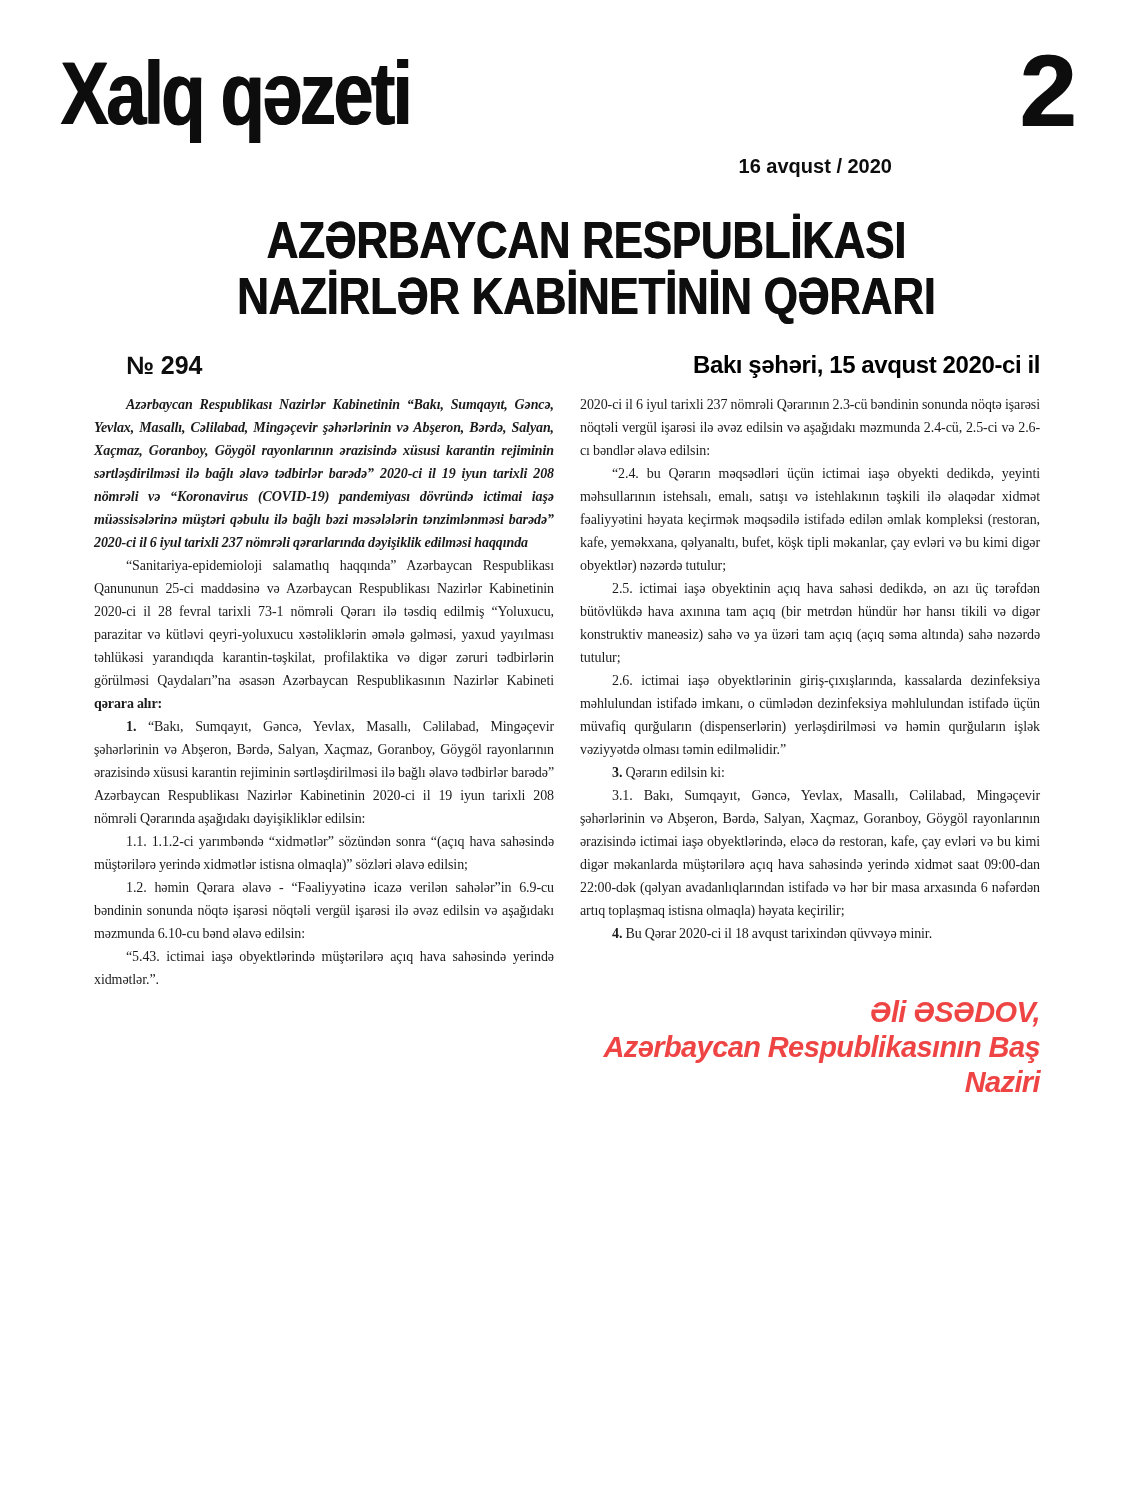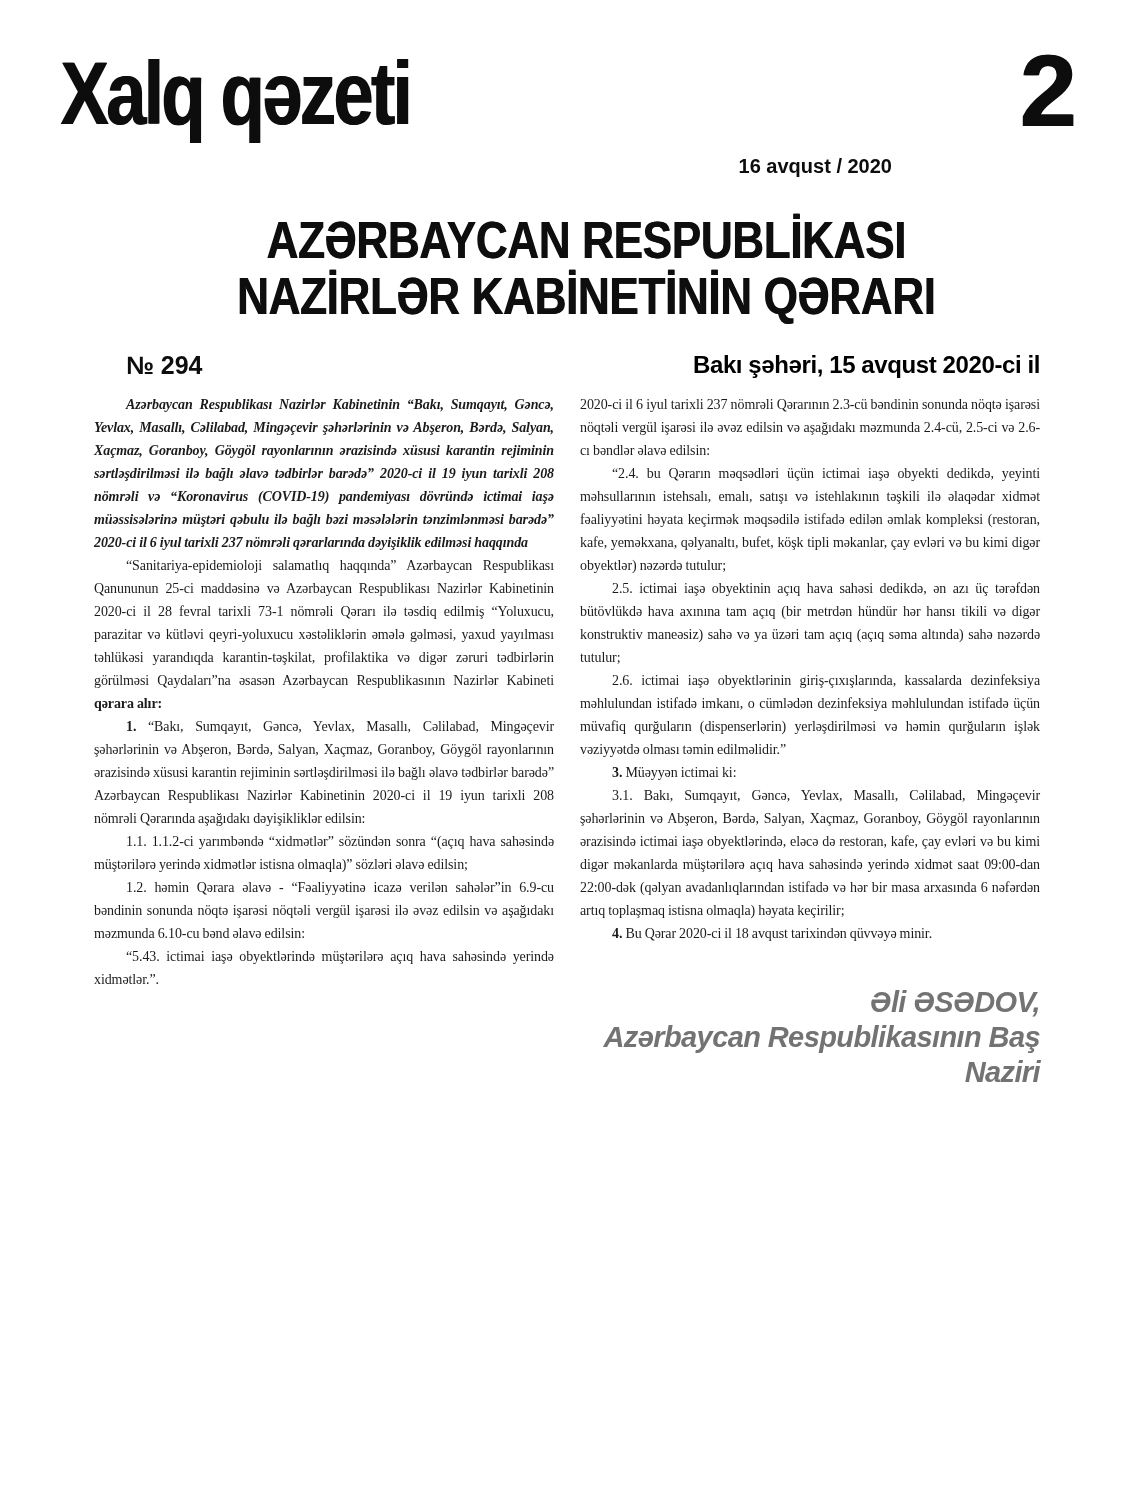--- a/index.html
+++ b/index.html
@@ -62,25 +62,25 @@
   }
   .para{
     font-size:14px;line-height:23px;
     text-align:justify;text-indent:32px;
     letter-spacing:-0.1px;word-spacing:-0.3px;
   }
   .para.noindent{text-indent:0;}
   .para.lead{font-weight:700;font-style:italic;}
   .b{font-weight:700;}
   .signature{
-    margin-top:40px;text-align:right;
+    margin-top:50px;text-align:right;
     font-family:"Liberation Sans",sans-serif;
     font-weight:700;font-style:italic;
     font-size:29px;line-height:35px;
-    letter-spacing:-0.6px;color:#737373;
+    letter-spacing:-0.6px;color:#ef4444;
   }
 </style>
 </head>
 <body>
 
 <div class="page">
   <div class="header">
     <div class="masthead">Xalq qəzeti</div>
     <div class="pagenum">2</div>
     <div class="issue-date">16 avqust / 2020</div>
@@ -102,21 +102,21 @@
           <div class="para"><span>“5.43. ictimai iaşə obyektlərində müştərilərə açıq hava sahəsində yerində xidmətlər.”.</span></div>
         </div>
     </div>
     <div class="col">
       <div class="place-date">Bakı şəhəri, 15 avqust 2020-ci il</div>
       <div>
           <div class="para noindent"><span>2020-ci il 6 iyul tarixli 237 nömrəli Qərarının 2.3-cü bəndinin sonunda nöqtə işarəsi nöqtəli vergül işarəsi ilə əvəz edilsin və aşağıdakı məzmunda 2.4-cü, 2.5-ci və 2.6-cı bəndlər əlavə edilsin:</span></div>
           <div class="para"><span>“2.4. bu Qərarın məqsədləri üçün ictimai iaşə obyekti dedikdə, yeyinti məhsullarının istehsalı, emalı, satışı və istehlakının təşkili ilə əlaqədar xidmət fəaliyyətini həyata keçirmək məqsədilə istifadə edilən əmlak kompleksi (restoran, kafe, yeməkxana, qəlyanaltı, bufet, köşk tipli məkanlar, çay evləri və bu kimi digər obyektlər) nəzərdə tutulur;</span></div>
           <div class="para"><span>2.5. ictimai iaşə obyektinin açıq hava sahəsi dedikdə, ən azı üç tərəfdən bütövlükdə hava axınına tam açıq (bir metrdən hündür hər hansı tikili və digər konstruktiv maneəsiz) sahə və ya üzəri tam açıq (açıq səma altında) sahə nəzərdə tutulur;</span></div>
           <div class="para"><span>2.6. ictimai iaşə obyektlərinin giriş-çıxışlarında, kassalarda dezinfeksiya məhlulundan istifadə imkanı, o cümlədən dezinfeksiya məhlulundan istifadə üçün müvafiq qurğuların (dispenserlərin) yerləşdirilməsi və həmin qurğuların işlək vəziyyətdə olması təmin edilməlidir.”</span></div>
-          <div class="para"><span class="b">3.</span><span> Müəyyən ictimai ki:</span></div>
+          <div class="para"><span class="b">3.</span><span> Qərarın edilsin ki:</span></div>
           <div class="para"><span>3.1. Bakı, Sumqayıt, Gəncə, Yevlax, Masallı, Cəlilabad, Mingəçevir şəhərlərinin və Abşeron, Bərdə, Salyan, Xaçmaz, Goranboy, Göygöl rayonlarının ərazisində ictimai iaşə obyektlərində, eləcə də restoran, kafe, çay evləri və bu kimi digər məkanlarda müştərilərə açıq hava sahəsində yerində xidmət saat 09:00-dan 22:00-dək (qəlyan avadanlıqlarından istifadə və hər bir masa arxasında 6 nəfərdən artıq toplaşmaq istisna olmaqla) həyata keçirilir;</span></div>
           <div class="para"><span class="b">4.</span><span> Bu Qərar 2020-ci il 18 avqust tarixindən qüvvəyə minir.</span></div>
         </div>
       <div class="signature">
         <div>Əli ƏSƏDOV,</div>
         <div>Azərbaycan Respublikasının Baş Naziri</div>
       </div>
     </div>
   </div>
 </div>

